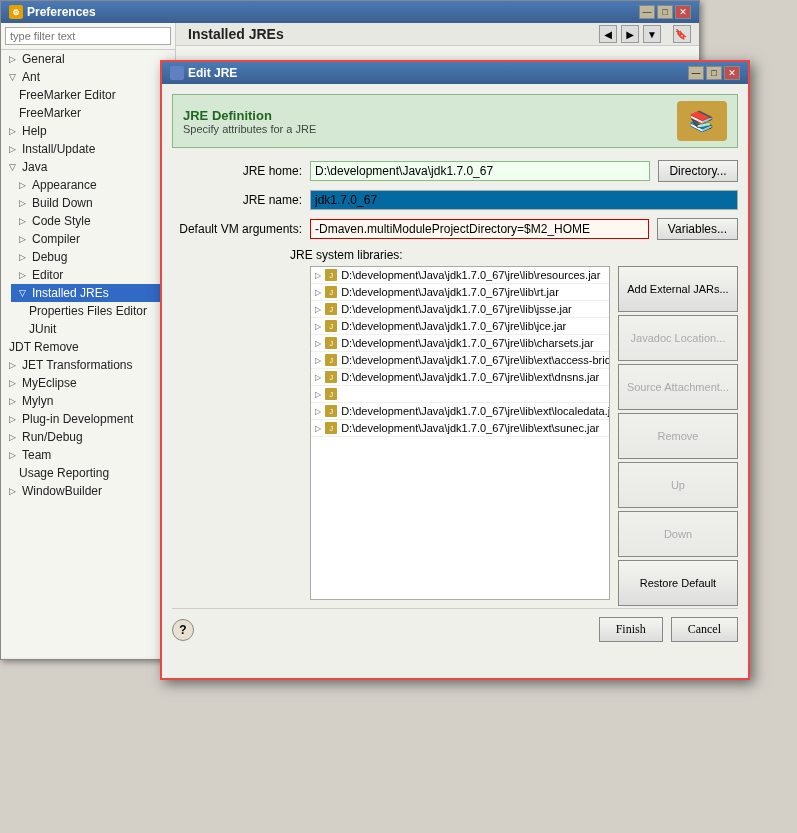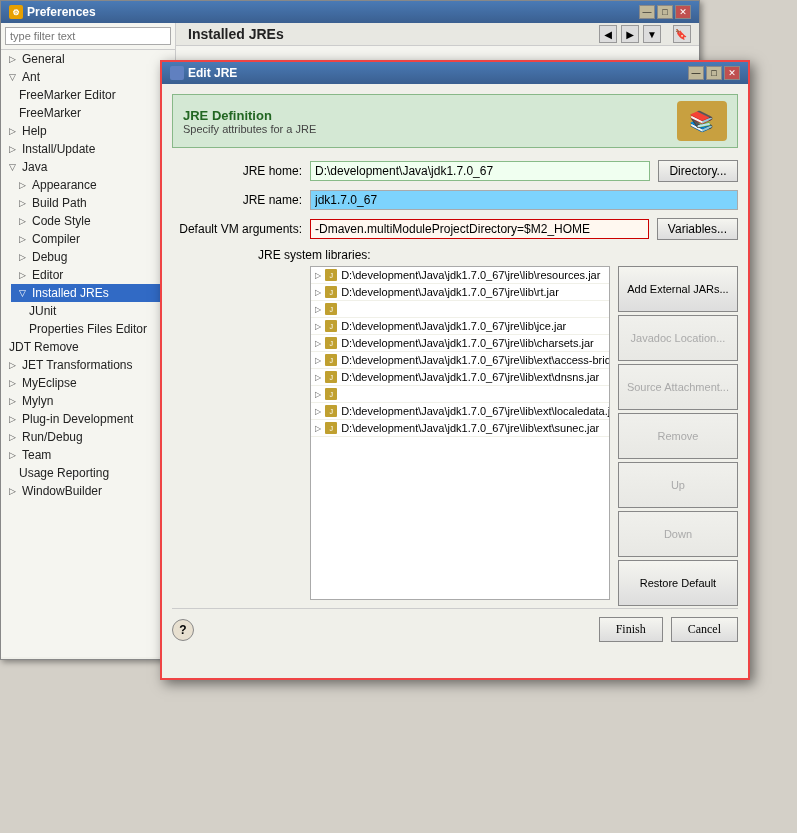--- a/index.html
+++ b/index.html
@@ -276,37 +276,37 @@
       text-align: right;
       font-size: 12px;
       flex-shrink: 0;
     }
 
     .form-input {
       flex: 1;
       padding: 2px 4px;
       font-size: 12px;
       border: 1px solid #aaa;
-      background: #7dd3fc;
+      background: #0369a1;
     }
 
     .form-input.highlight {
       border: 1px solid #cc0000;
       background: #fff8f0;
     }
 
     .form-input.green-bg {
       background: #f0fff0;
       border: 1px solid #88bb88;
     }
 
     .libraries-label {
       font-size: 12px;
       margin-bottom: 4px;
-      margin-left: 86px;
+      margin-left: 118px;
     }
 
     .libraries-area {
       display: flex;
       gap: 8px;
       flex: 1;
       min-height: 0;
       margin-left: 138px;
     }
 
@@ -444,21 +444,21 @@
           <span class="arrow">▽</span>
           <span>Java</span>
         </div>
         <div class="tree-group">
           <div class="tree-item">
             <span class="arrow">▷</span>
             <span>Appearance</span>
           </div>
           <div class="tree-item">
             <span class="arrow">▷</span>
-            <span>Build Path</span>
+            <span>Build Down</span>
           </div>
           <div class="tree-item">
             <span class="arrow">▷</span>
             <span>Code Style</span>
           </div>
           <div class="tree-item">
             <span class="arrow">▷</span>
             <span>Compiler</span>
           </div>
           <div class="tree-item">
@@ -468,24 +468,24 @@
           <div class="tree-item">
             <span class="arrow">▷</span>
             <span>Editor</span>
           </div>
           <div class="tree-item selected">
             <span class="arrow">▽</span>
             <span>Installed JREs</span>
           </div>
           <div class="tree-group">
             <div class="tree-item">
-              <span>JUnit</span>
+              <span>Properties Files Editor</span>
             </div>
             <div class="tree-item">
-              <span>Properties Files Editor</span>
+              <span>JUnit</span>
             </div>
           </div>
         </div>
         <div class="tree-item">
           <span>JDT Remove</span>
         </div>
         <div class="tree-item">
           <span class="arrow">▷</span>
           <span>JET Transformations</span>
         </div>
@@ -620,20 +620,21 @@
           <span>D:\development\Java\jdk1.7.0_67\jre\lib\resources.jar</span>
         </div>
         <div class="lib-item">
           <span class="lib-arrow">▷</span>
           <span class="lib-icon">J</span>
           <span>D:\development\Java\jdk1.7.0_67\jre\lib\rt.jar</span>
         </div>
         <div class="lib-item">
           <span class="lib-arrow">▷</span>
           <span class="lib-icon">J</span>
+          <span>D:\development\Java\jdk1.7.0_67\jre\lib\jsse.jar</span>
         </div>
         <div class="lib-item">
           <span class="lib-arrow">▷</span>
           <span class="lib-icon">J</span>
           <span>D:\development\Java\jdk1.7.0_67\jre\lib\jce.jar</span>
         </div>
         <div class="lib-item">
           <span class="lib-arrow">▷</span>
           <span class="lib-icon">J</span>
           <span>D:\development\Java\jdk1.7.0_67\jre\lib\charsets.jar</span>

